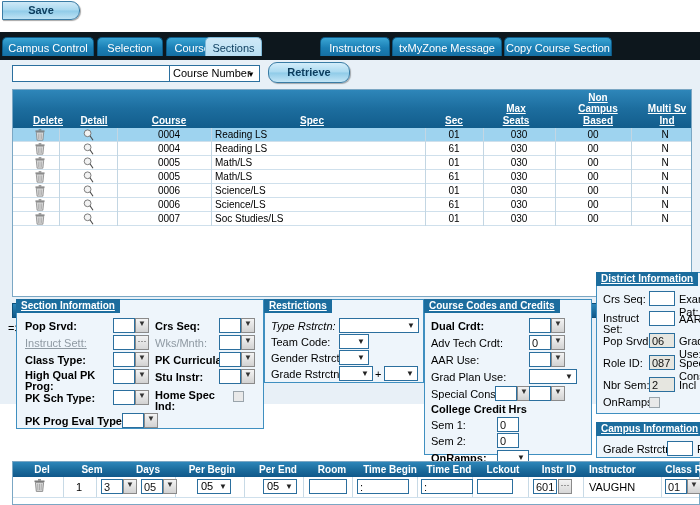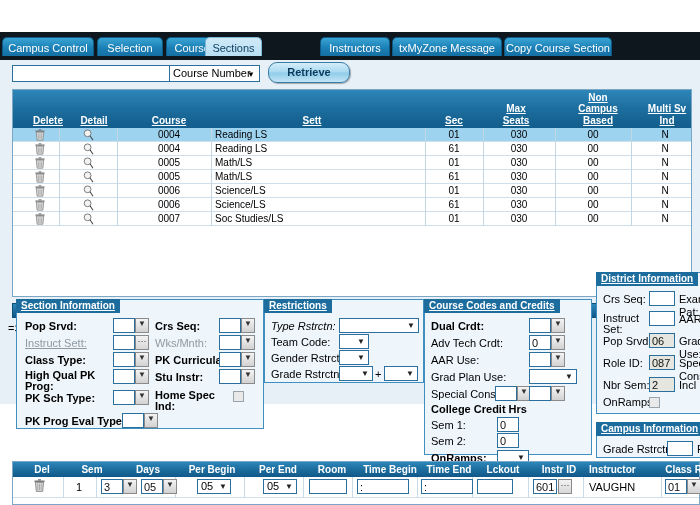--- a/index.html
+++ b/index.html
@@ -168,20 +168,23 @@
   }
   .mh { position:absolute; color:#fff; font-size:10px; font-weight:bold; text-align:center; line-height:15px; }
   .mrow { position:absolute; left:0; top:15px; width:100%; height:21px; border-bottom:1px solid #cfe0ec; }
   .mvline { position:absolute; top:15px; width:1px; height:21px; background:#c8dae6; }
 </style>
 </head>
 <body>
 
 <div id="app">
 
+  <div class="savebar">
+    <div class="btn-save">Save</div>
+  </div>
   <div class="savebar-under"></div>
 
   <div class="tabstrip">
     <div class="tab" style="left:2px;width:92px;">Campus Control</div>
     <div class="tab" style="left:97px;width:66px;">Selection</div>
     <div class="tab" style="left:166px;width:58px;">Courses</div>
     <div class="tab active" style="left:205px;width:57px;">Sections</div>
     <div class="tab" style="left:262px;width:56px;margin-top:23px;">Proxies</div>
     <div class="tab" style="left:320px;width:70px;">Instructors</div>
     <div class="tab" style="left:392px;width:110px;">txMyZone Message</div>
@@ -198,21 +201,21 @@
         <span class="caret">▼</span>
       </div>
       <div class="btn-retrieve">Retrieve</div>
     </div>
 
     <div class="gridwrap">
       <div class="grid-head">
         <div class="gh" style="left:12px;top:25px;width:46px;">Delete</div>
         <div class="gh" style="left:58px;top:25px;width:46px;">Detail</div>
         <div class="gh" style="left:120px;top:25px;width:72px;">Course</div>
-        <div class="gh" style="left:230px;top:25px;width:138px;">Sett</div>
+        <div class="gh" style="left:230px;top:25px;width:138px;">Spec</div>
         <div class="gh" style="left:420px;top:25px;width:42px;">Sec</div>
         <div class="gh" style="left:478px;top:13px;width:50px;">Max</div>
         <div class="gh" style="left:478px;top:25px;width:50px;">Seats</div>
         <div class="gh" style="left:556px;top:2px;width:58px;">Non</div>
         <div class="gh" style="left:556px;top:13px;width:58px;">Campus</div>
         <div class="gh" style="left:556px;top:25px;width:58px;">Based</div>
         <div class="gh" style="left:628px;top:13px;width:52px;">Multi Sv</div>
         <div class="gh" style="left:628px;top:25px;width:52px;">Ind</div>
       </div>
 

